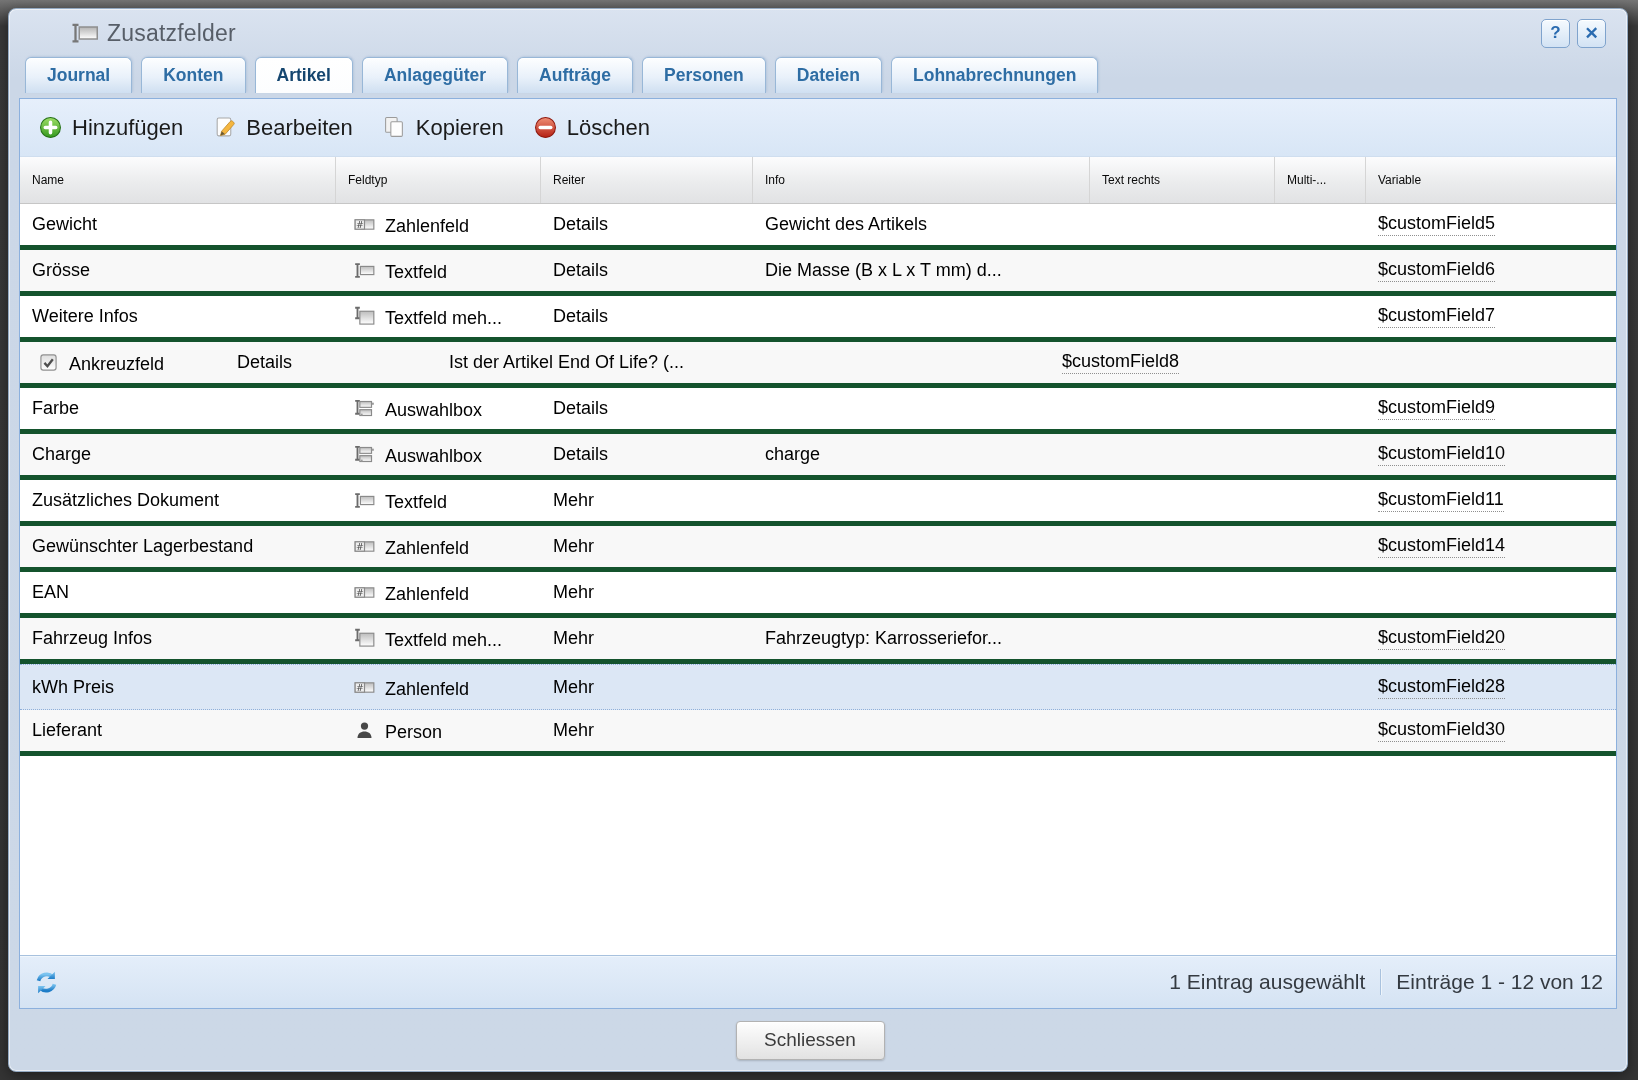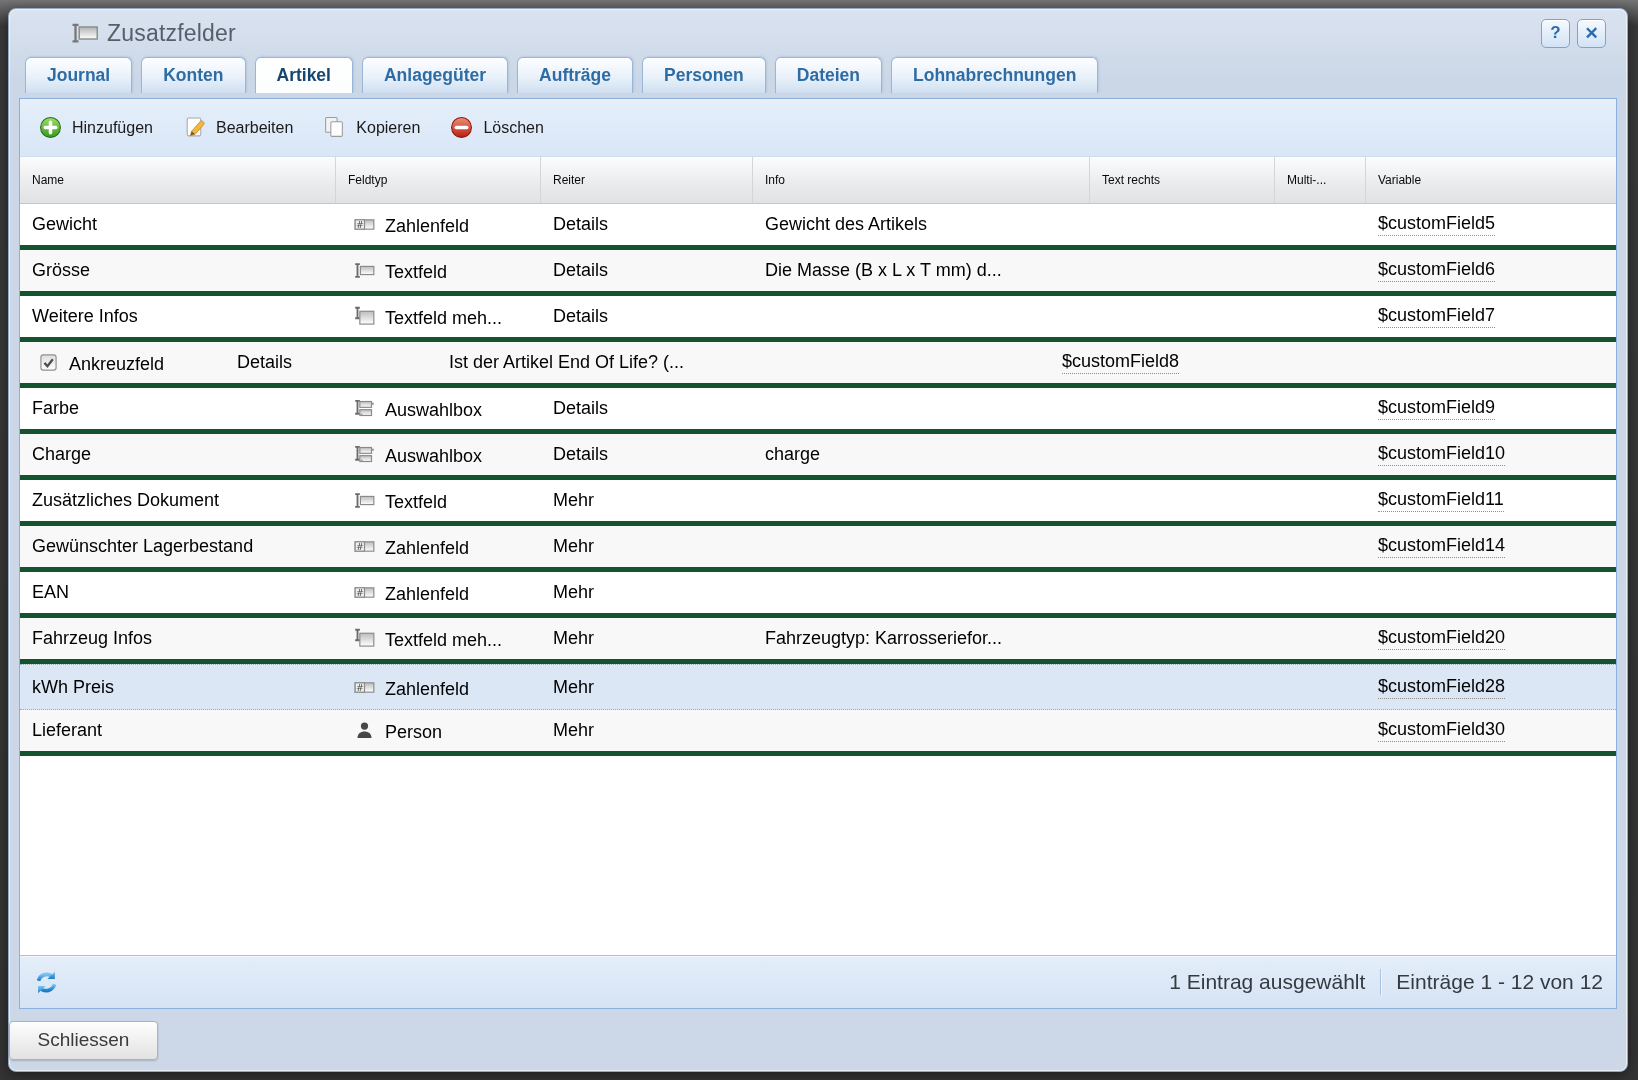--- a/index.html
+++ b/index.html
@@ -42,21 +42,21 @@
   .panel{
     position:absolute;left:10px;right:10px;top:89px;bottom:62px;
     border:1px solid #8cb0dd;background:#fff;
     display:flex;flex-direction:column;overflow:hidden;box-sizing:border-box;
   }
   .toolbar{
     height:58px;flex:0 0 58px;background:linear-gradient(#e6effb,#d8e6f6);
     display:flex;align-items:center;padding:0 9px;border-bottom:1px solid #cfdeef;box-sizing:border-box;
   }
   .tbtn{display:flex;align-items:center;gap:10px;padding:5px 10px;border-radius:3px;
-    font-size:16px;color:#1b1b1b;cursor:pointer;margin-right:10px;white-space:nowrap}
+    font-size:22px;color:#1b1b1b;cursor:pointer;margin-right:10px;white-space:nowrap}
   .tb-icon{width:23px;height:23px;display:flex;align-items:center;justify-content:center}
   
   .ghead{height:47px;flex:0 0 47px;display:flex;
     background:linear-gradient(#fcfcfd,#ebeced 55%,#e1e2e4);
     border-bottom:1px solid #c6c6c6;box-sizing:border-box}
   .hcell{display:flex;align-items:center;padding-left:12px;font-size:12px;color:#0a0a0a;
     border-right:1px solid #d5d5d5;box-sizing:border-box;white-space:nowrap;overflow:hidden;cursor:pointer}
   .hcell:last-child{border-right:none}
   .c0{width:316px}.c1{width:205px}.c2{width:212px}.c3{width:337px}.c4{width:185px}.c5{width:91px}.c6{flex:1}
   
@@ -73,21 +73,21 @@
   .statusbar{
     height:53px;flex:0 0 53px;background:linear-gradient(#e4eefa,#d5e3f3);
     border-top:1px solid #a7c1de;box-shadow:inset 0 1px 0 #f0f6fc;
     display:flex;align-items:center;padding:0 13px;box-sizing:border-box;
   }
   .refresh{width:27px;height:27px;display:flex;align-items:center;justify-content:center;cursor:pointer}
   .status-right{margin-left:auto;display:flex;align-items:center;gap:15px;font-size:21px;color:#343a41}
   .ssep{width:1px;height:26px;background:#a9c2de;box-shadow:1px 0 0 #eef4fa}
   
   .footer{position:absolute;left:0;right:0;bottom:0;height:62px;
-    display:flex;align-items:center;justify-content:flex-start;padding-right:16px;box-sizing:border-box}
+    display:flex;align-items:center;justify-content:center;padding-right:16px;box-sizing:border-box}
   .close-btn{
     min-width:149px;height:39px;border:1px solid #b2b2b2;border-radius:4px;
     background:linear-gradient(#fefefe,#e2e2e2);
     font-size:19px;color:#3b3b3b;font-family:"Liberation Sans",sans-serif;cursor:pointer;
     box-shadow:inset 0 1px 0 #fff,0 1px 2px rgba(0,0,0,.18);
   }
 </style>
 </head>
 <body>
 

